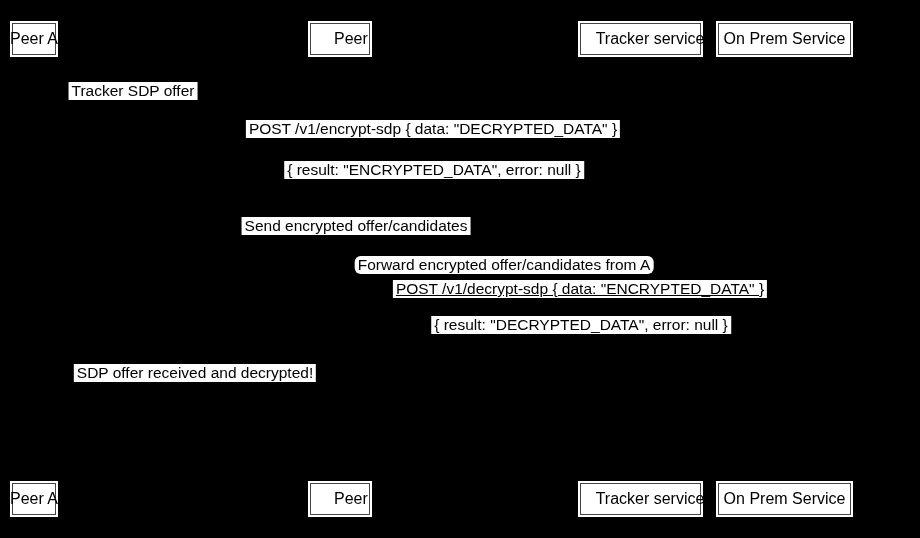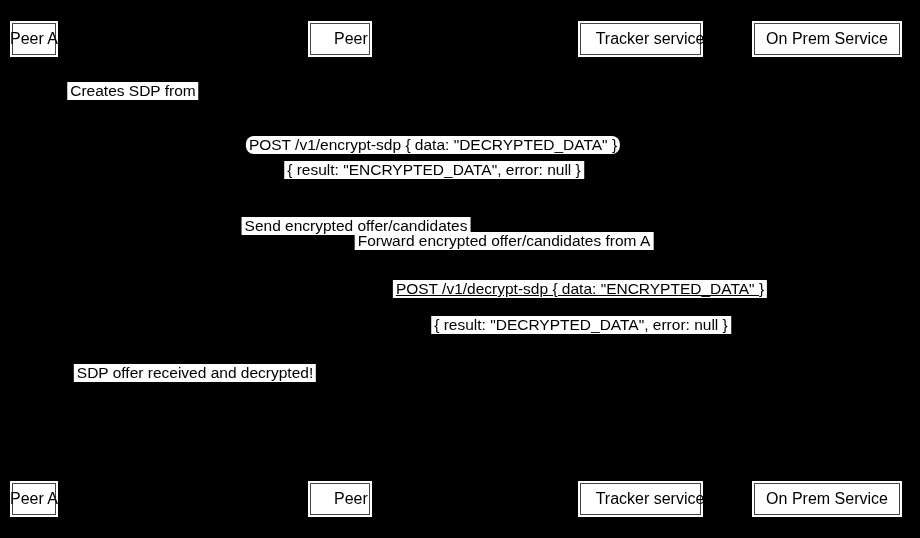--- a/index.html
+++ b/index.html
@@ -27,21 +27,21 @@
     color: #000000;
     font-size: 16px;
     display: flex;
     align-items: center;
     justify-content: center;
     white-space: nowrap;
   }
   .p-a  { left: 12px;  width: 44px;  }
   .p-b  { left: 310px; width: 60px; padding-left: 37px;  }
   .p-t  { left: 580px; width: 121px; padding-left: 19px; }
-  .p-o  { left: 754px; width: 146px; align-items: center; }
+  .p-o  { left: 718px; width: 133px; align-items: center; }
   .row-top    .p-box { top: 23px;  height: 32px; }
   .row-bottom .p-box { top: 483px; height: 32px; }
 
   
   .lifeline {
     position: absolute;
     top: 57px;
     height: 424px;
     width: 0;
     border-left: 1px dashed #000000;
@@ -56,24 +56,24 @@
     position: absolute;
     transform: translateX(-50%);
     background: #ffffff;
     color: #000000;
     font-size: 15.5px;
     line-height: 18px;
     padding: 0 3px;
     white-space: nowrap;
   }
   .m1 { left: 133px; top: 82px;  }
-  .m2 { left: 433px; top: 136px; border-radius: 8px; }
+  .m2 { left: 433px; top: 120px; }
   .m3 { left: 434px; top: 161px; }
   .m4 { left: 356px; top: 201px; margin-top: 16px; }
-  .m5 { left: 504px; top: 232px; }
+  .m5 { left: 504px; top: 256px; border-radius: 6px; }
   .m6 { left: 580px; top: 280px; text-decoration: underline; }
   .m7 { left: 581px; top: 316px; }
   .m8 { left: 195px; top: 364px; }
 
   
   .note {
     position: absolute;
     left: 69px;
     top: 417px;
     width: 245px;
@@ -110,21 +110,21 @@
     <div class="p-box p-o">
       <span>On Prem Service</span>
     </div>
   </div>
 
   <div class="lifeline ll-a"></div>
   <div class="lifeline ll-b"></div>
   <div class="lifeline ll-t"></div>
   <div class="lifeline ll-o"></div>
 
-  <div class="msg m1">Creates SDP from</div>
+  <div class="msg m1">Tracker SDP offer</div>
   <div class="msg m2">POST /v1/encrypt-sdp { data: "DECRYPTED_DATA" }</div>
   <div class="msg m3">{ result: "ENCRYPTED_DATA", error: null }</div>
   <div class="msg m4">Send encrypted offer/candidates</div>
   <div class="msg m5">Forward encrypted offer/candidates from A</div>
   <div class="msg m6">POST /v1/decrypt-sdp { data: "ENCRYPTED_DATA" }</div>
   <div class="msg m7">{ result: "DECRYPTED_DATA", error: null }</div>
   <div class="msg m8">SDP offer received and decrypted!</div>
 
 
   <div class="row-bottom">

